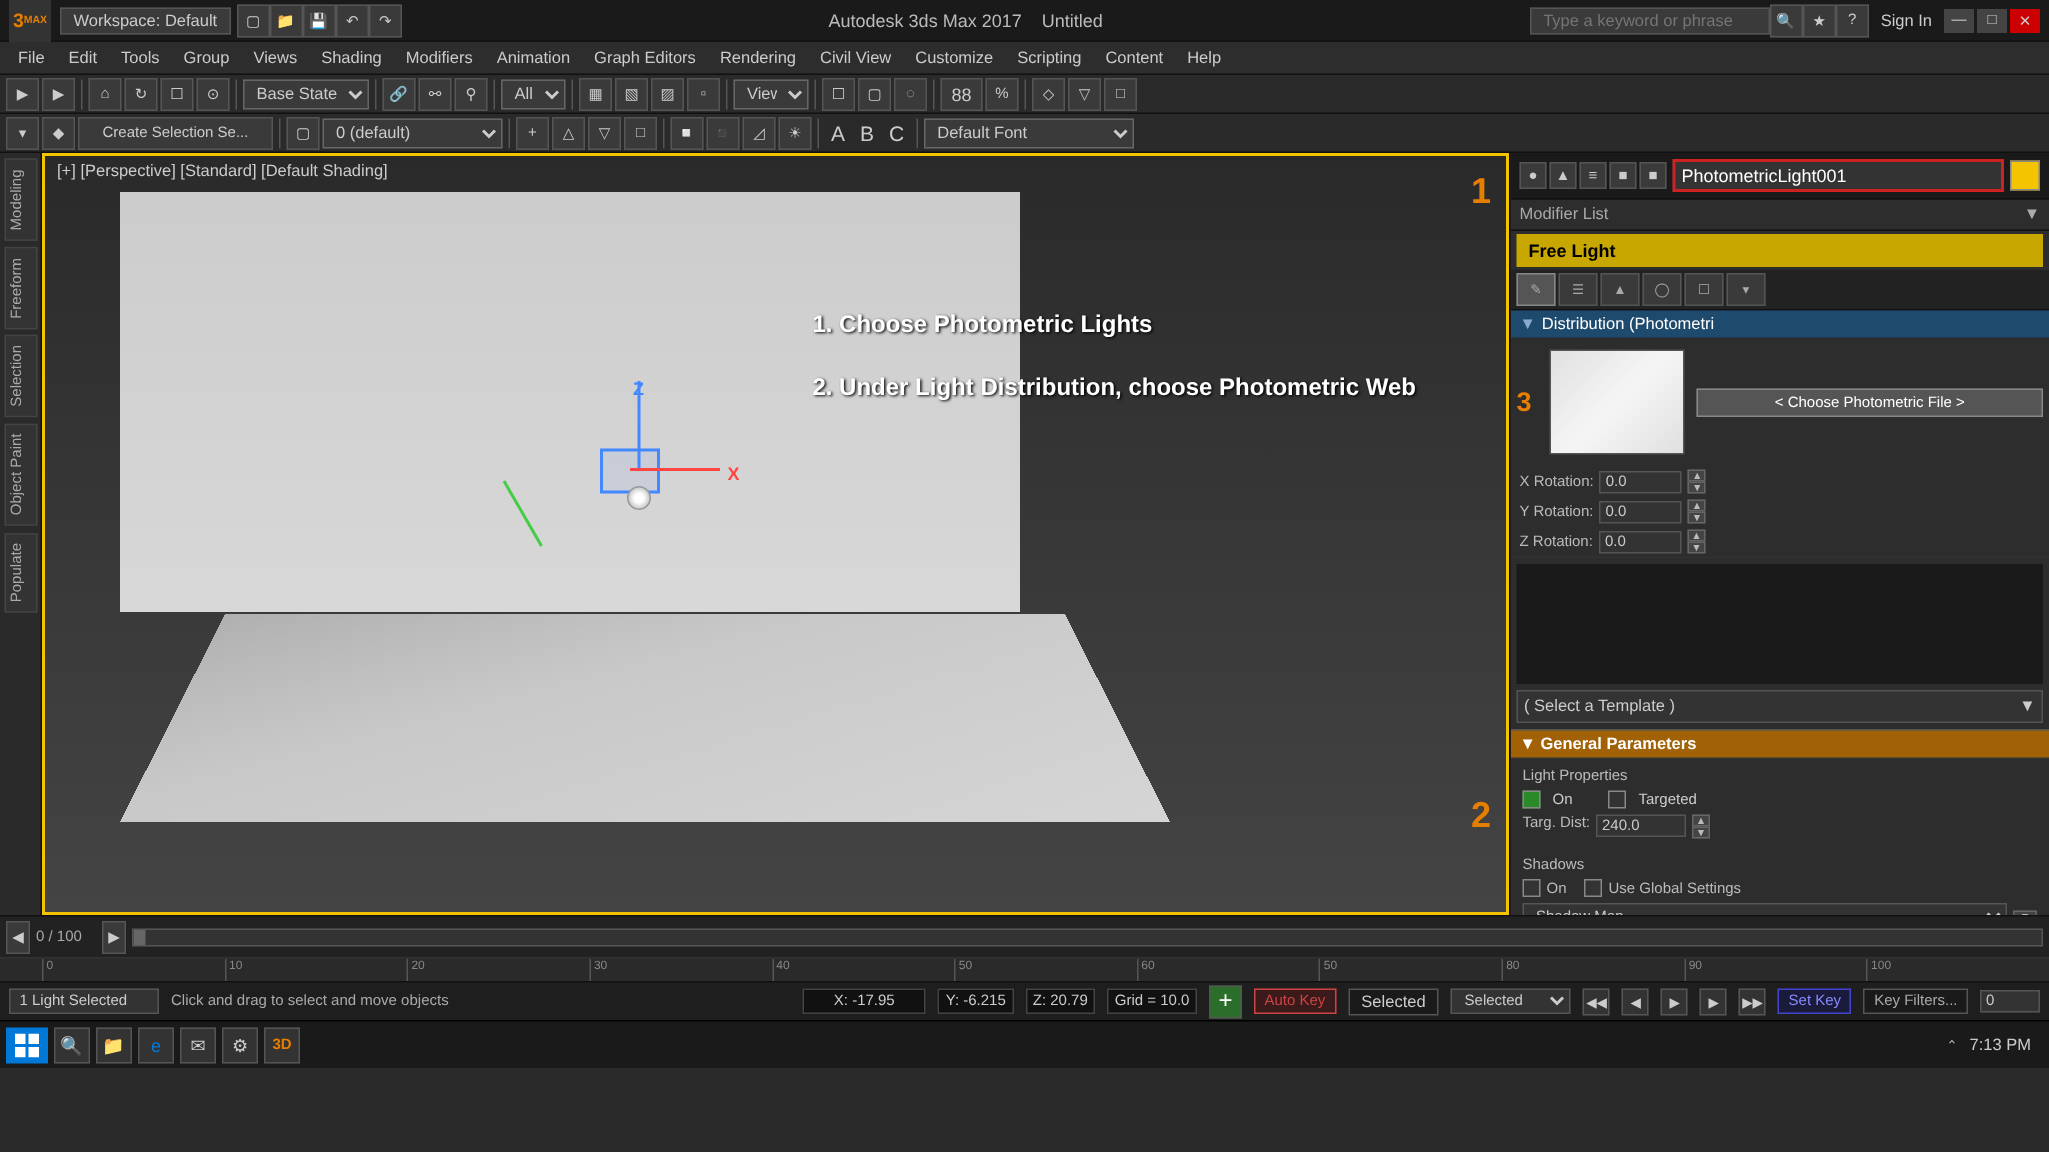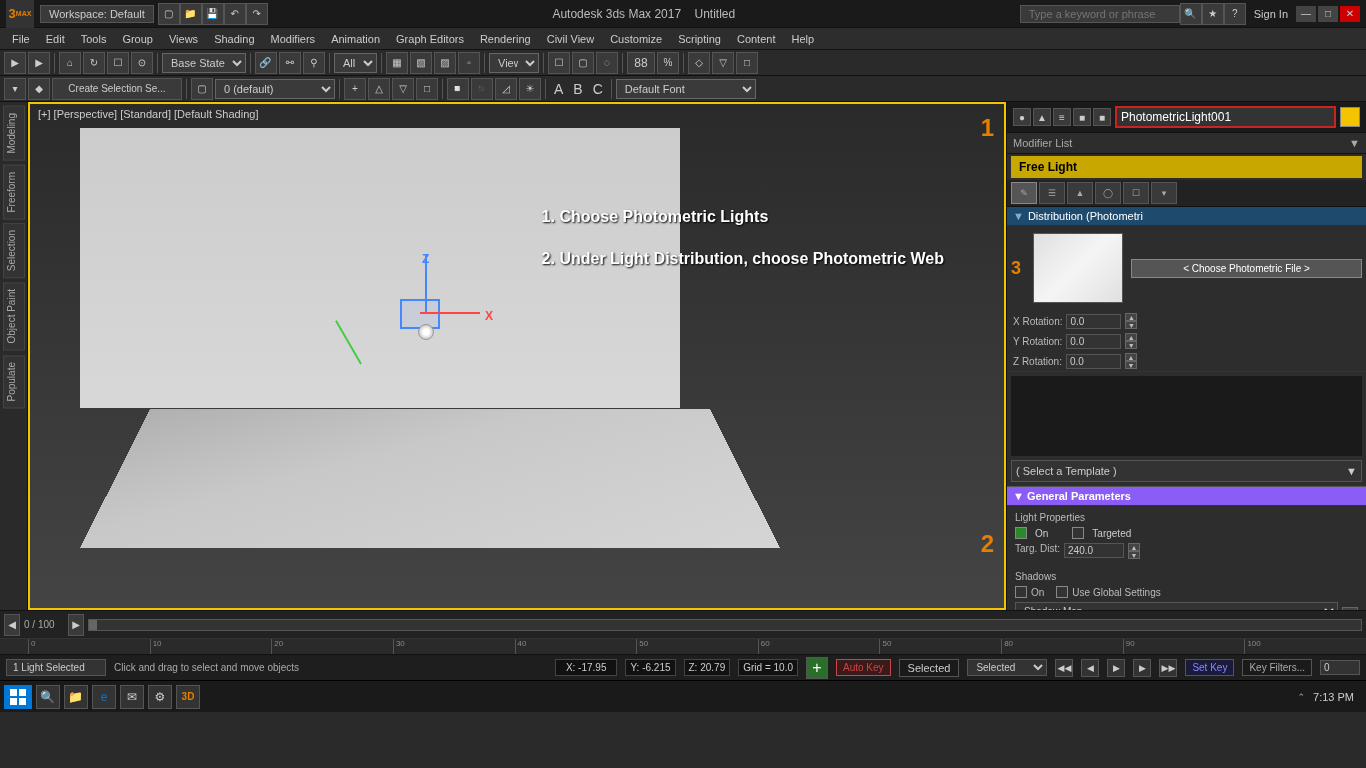--- a/index.html
+++ b/index.html
@@ -87,21 +87,21 @@
     .rot-input { background: #333; border: 1px solid #555; color: #ccc; width: 55px; padding: 1px 3px; font-size: 10px; }
     .rot-spinner { display: flex; flex-direction: column; }
     .rot-spin-btn { width: 12px; height: 8px; background: #444; border: 1px solid #666; font-size: 7px; line-height: 1; cursor: pointer; display: flex; align-items: center; justify-content: center; }
 
     
     .template-section { padding: 4px; }
     .template-preview { background: #1a1a1a; height: 80px; margin-bottom: 4px; }
     .template-dropdown { width: 100%; background: #333; border: 1px solid #555; color: #ccc; padding: 2px 4px; font-size: 11px; height: 22px; display: flex; align-items: center; justify-content: space-between; cursor: pointer; }
 
     
-    .section-header { background: #8b5cf6; padding: 3px 6px; font-size: 11px; color: #fff; font-weight: bold; border-top: 1px solid #555; border-bottom: 1px solid #333; cursor: pointer; }
+    .section-header { background: #a16207; padding: 3px 6px; font-size: 11px; color: #fff; font-weight: bold; border-top: 1px solid #555; border-bottom: 1px solid #333; cursor: pointer; }
 
     
     .lp-row { display: flex; align-items: center; padding: 2px 8px; gap: 8px; font-size: 10px; color: #bbb; }
     .lp-checkbox { width: 12px; height: 12px; border: 1px solid #888; background: #2a8a2a; display: inline-block; }
     .lp-checkbox.unchecked { background: #333; }
     .lp-label { color: #ccc; }
 
     .targ-dist-row { display: flex; align-items: flex-start; padding: 2px 8px; gap: 4px; font-size: 10px; color: #bbb; }
     .targ-input { background: #333; border: 1px solid #555; color: #ccc; width: 60px; padding: 1px 3px; font-size: 10px; }
 
@@ -445,21 +445,21 @@
     <div class="ruler-mark">90</div>
     <div class="ruler-mark">100</div>
   </div>
 </div>
 
 <div id="status-bar">
 
   <div style="background:#333; border:1px solid #555; padding:2px 6px; min-width:100px;">1 Light Selected</div>
   <div style="flex:1; color:#aaa; font-size:10px;">Click and drag to select and move objects</div>
 
-  <div style="background:#111; border:1px solid #444; padding:2px 10px; font-size:10px; color:#ccc;">X: -17.95</div>
+  <div style="background:#111; border:1px solid #444; padding:2px 20px; font-size:10px; color:#ccc;">X: -17.95</div>
   <div style="background:#111; border:1px solid #444; padding:2px 4px; font-size:10px; color:#ccc;">Y: -6.215</div>
   <div style="background:#111; border:1px solid #444; padding:2px 4px; font-size:10px; color:#ccc;">Z: 20.79</div>
   <div style="background:#111; border:1px solid #444; padding:2px 4px; font-size:10px; color:#ccc;">Grid = 10.0</div>
 
   <div class="tb-btn" style="background:#2a6e2a; color:#fff; font-size:16px;">+</div>
 
   <button style="background:#3a1a1a; border:1px solid #cc4444; color:#cc4444; padding:2px 6px; font-size:10px; cursor:pointer;">Auto Key</button>
   <div class="selected-label">Selected</div>
   <select class="selected-dropdown" style="width:80px;">
     <option>Selected</option>

